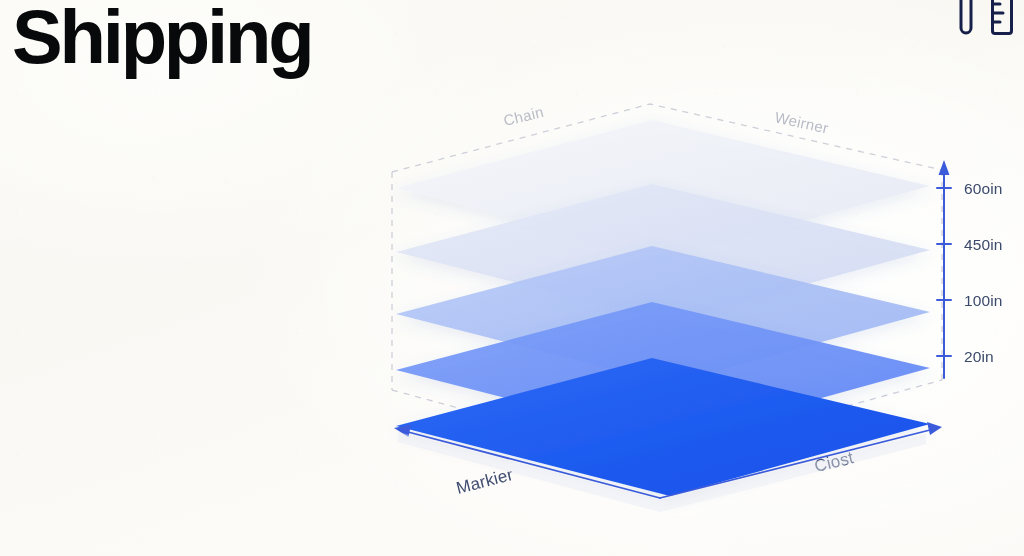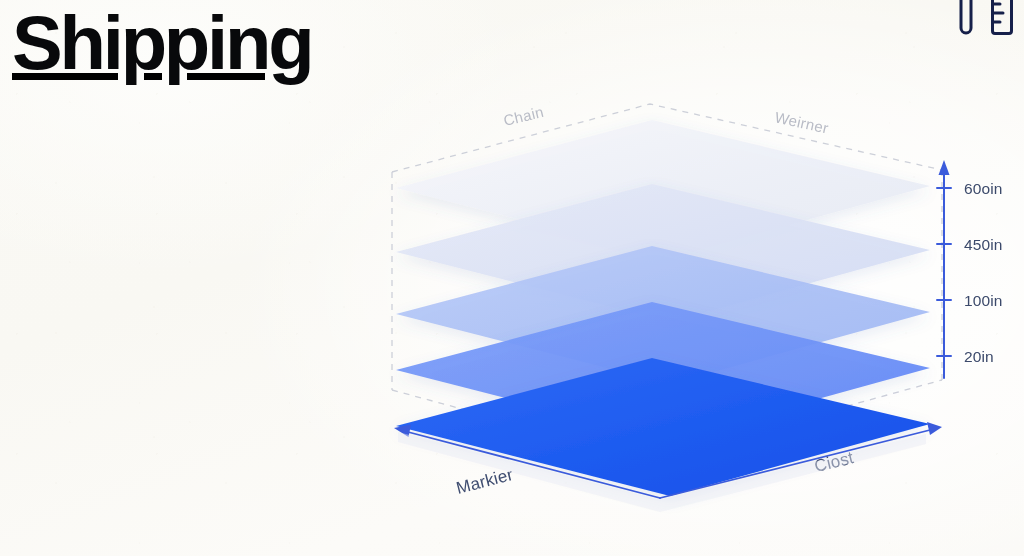--- a/index.html
+++ b/index.html
@@ -38,23 +38,22 @@
       radial-gradient(circle at 58% 64%, rgba(214,208,188,.20) 0 1px, transparent 1px),
       radial-gradient(circle at 81% 36%, rgba(214,208,188,.24) 0 1px, transparent 1px),
       radial-gradient(circle at 93% 88%, rgba(214,208,188,.18) 0 1px, transparent 1px);
     background-size: 140px 120px, 170px 150px, 120px 160px, 190px 130px, 150px 140px;
   }
 
   
   #title-block {
     position: absolute;
     left: 12px;
-    top: 6px;
+    top: 0;
     z-index: 40;
-    text-decoration: underline;
   }
   #title-block .line {
     display: block;
     font-family: "Liberation Sans", sans-serif;
     font-weight: 700;
     font-size: 76px;
     line-height: 0.97;
     letter-spacing: -3.2px;
     color: #08090b;
     white-space: nowrap;

